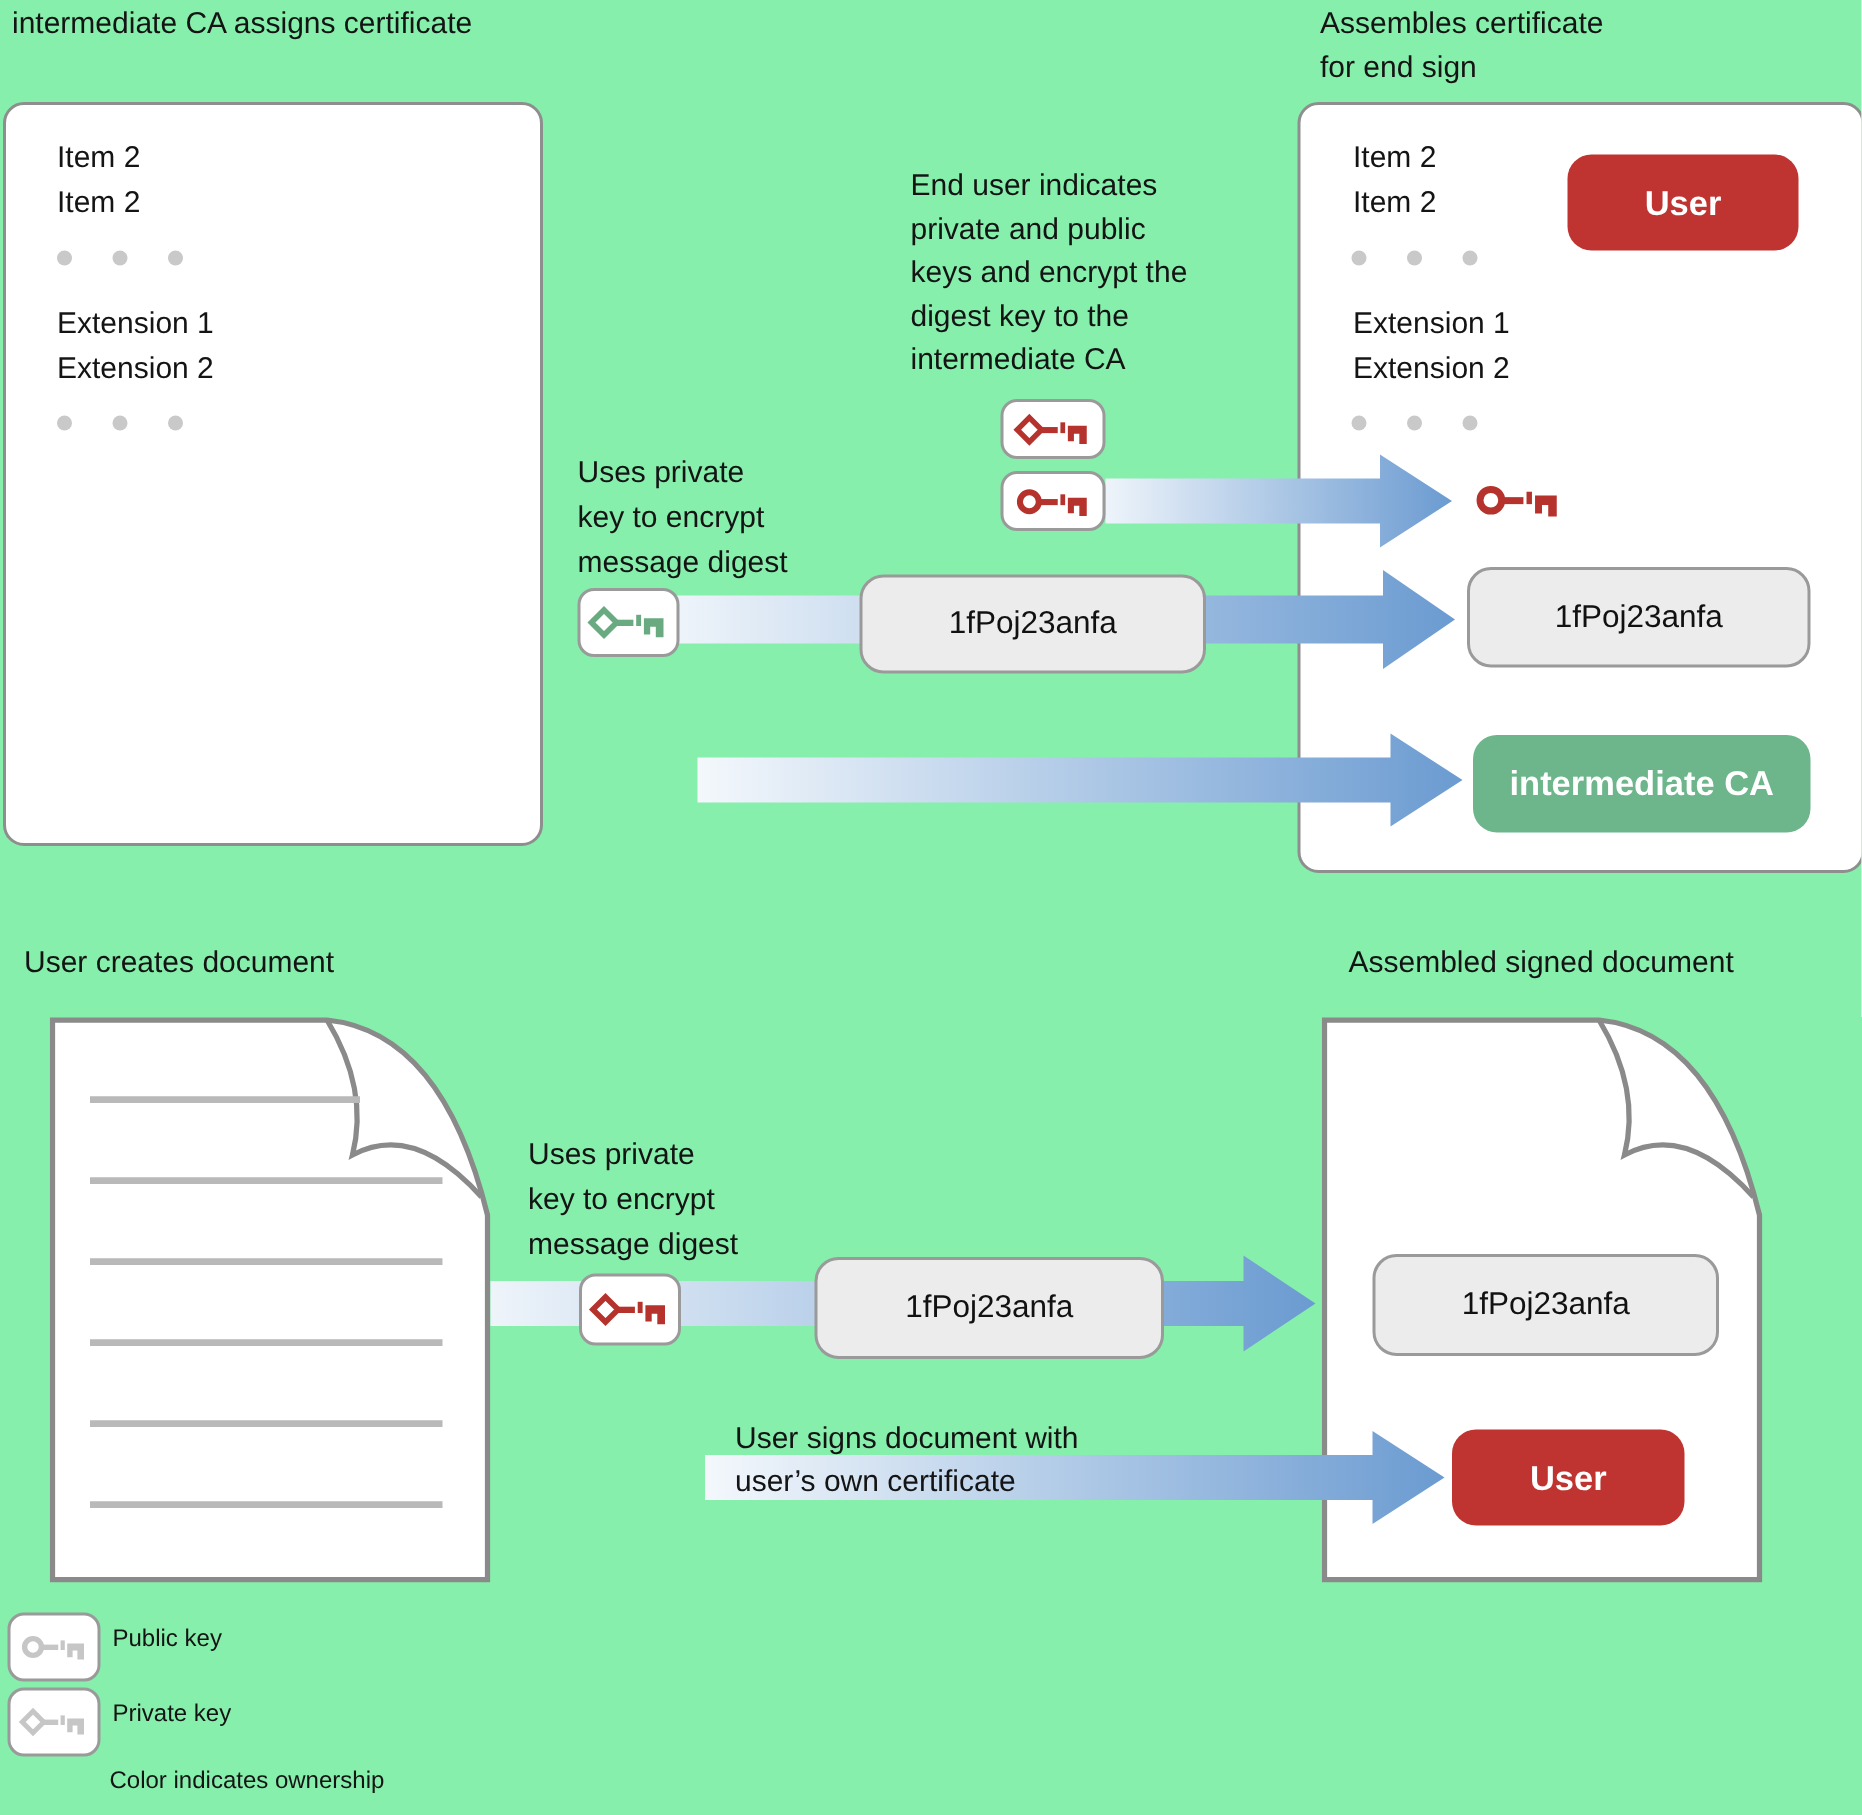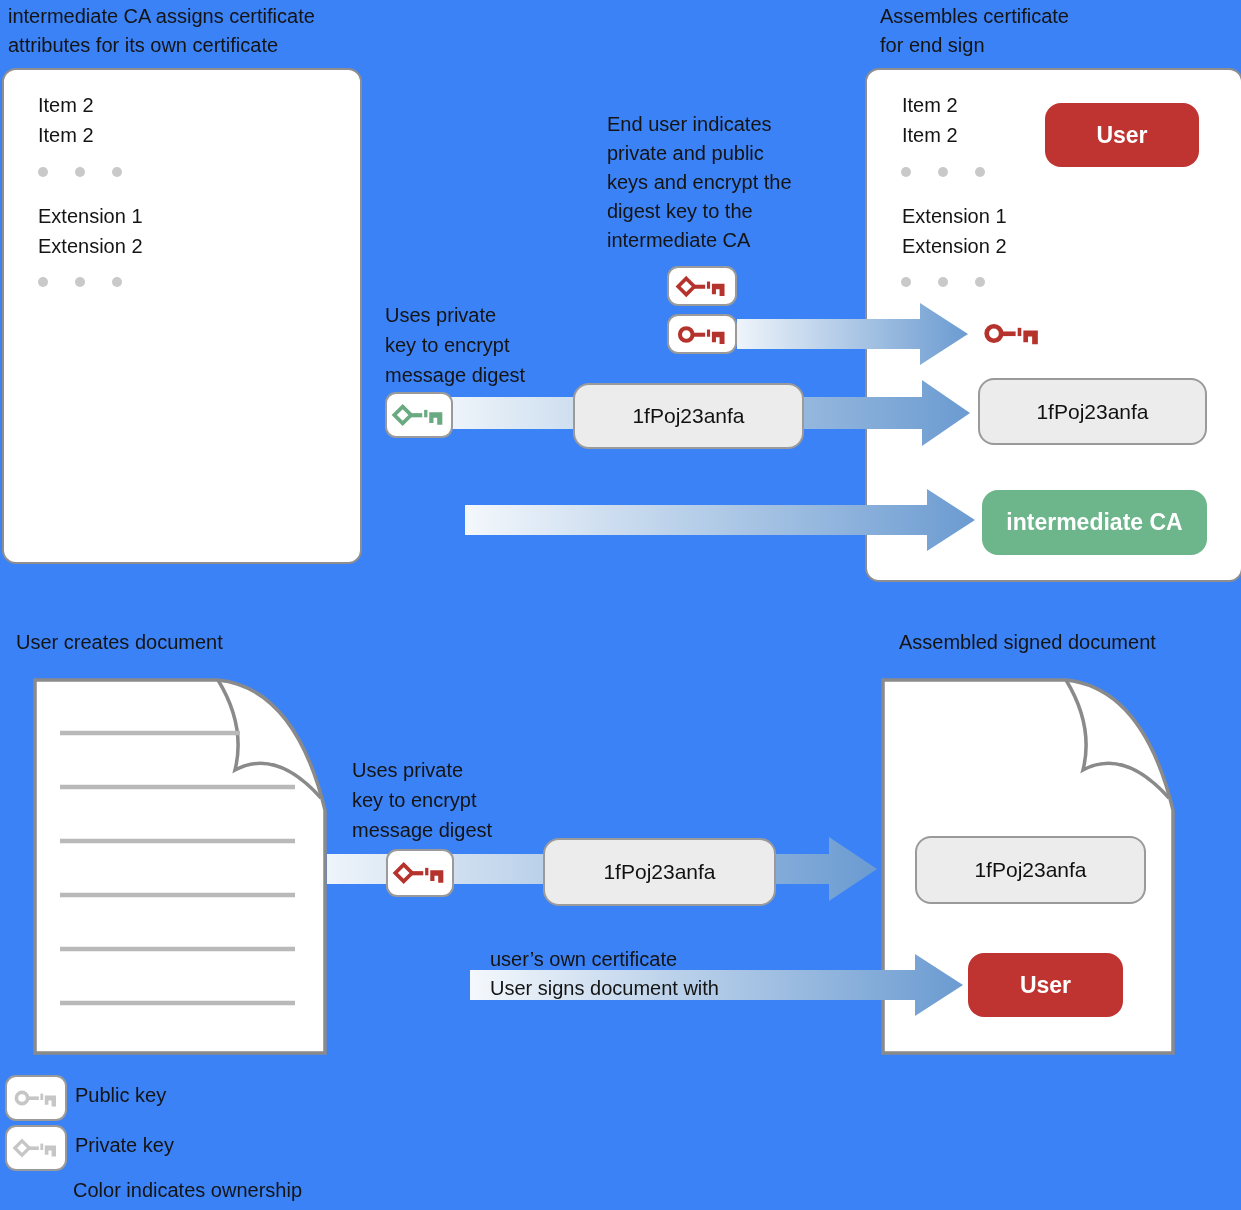--- a/index.html
+++ b/index.html
@@ -1,37 +1,37 @@
 <!DOCTYPE html>
 <html><head>
 <meta charset="utf-8">
 <style>
   html,body{margin:0;padding:0;background:#fff;}
-  .canvas{position:relative;width:1241px;height:1210px;background:#3b82f6;overflow:hidden;
+  .canvas{position:relative;width:1241px;height:1210px;background:#86efac;overflow:hidden;
           font-family:"Liberation Sans", sans-serif;color:#111;}
   .txt{position:absolute;font-size:20px;line-height:29px;color:#141414;white-space:nowrap;}
   .certbox{position:absolute;background:#fff;border:2px solid #8e8e8e;border-radius:14px;z-index:1;}
   .arrowlayer{position:absolute;left:0;top:0;z-index:2;pointer-events:none;}
   .content{z-index:3;}
   .badge{position:absolute;z-index:3;border-radius:16px;display:flex;align-items:center;justify-content:center;
          color:#fff;font-weight:bold;font-size:23px;}
   .badge.red{background:#bf3430;}
   .badge.green{background:#6db58b;}
   .digestbox{position:absolute;z-index:3;background:#ececec;border:2px solid #9a9a9a;border-radius:16px;
              display:flex;align-items:center;justify-content:center;font-size:21px;color:#111;}
   .keybox{position:absolute;z-index:3;background:#fff;border:2px solid #9a9a9a;border-radius:11px;
           display:flex;align-items:center;justify-content:center;}
   .keybox svg,.keylone svg{display:block;}
   .keylone{position:absolute;z-index:3;}
   .key-red{color:#b5332c;}
   .key-green{color:#69aa80;}
   .key-gray{color:#c6c6c6;}
   .dot{position:absolute;z-index:3;width:10px;height:10px;border-radius:50%;background:#c9c9c9;}
   .docsvg{position:absolute;z-index:1;}
-  .legendtxt{position:absolute;z-index:3;font-size:20px;color:#141414;white-space:nowrap;}
+  .legendtxt{position:absolute;z-index:3;font-size:16px;color:#141414;white-space:nowrap;}
 </style>
 </head>
 <body>
 
 <div class="canvas">
 
   <svg width="0" height="0" style="position:absolute" aria-hidden="true">
     <defs>
       <g id="key-circle">
         <circle cx="10.5" cy="15" r="7" fill="none" stroke="currentColor" stroke-width="4.5"></circle>
@@ -43,21 +43,20 @@
         <polygon points="10.5,6 19.5,15 10.5,24 1.5,15" fill="none" stroke="currentColor" stroke-width="4" stroke-linejoin="miter"></polygon>
         <rect x="19" y="13" width="12.5" height="4.5" fill="currentColor"></rect>
         <rect x="33.5" y="9.5" width="3.5" height="8" fill="currentColor"></rect>
         <path d="M39,12 L53,12 L53,25.5 L47.5,25.5 L47.5,18 L43.5,18 L43.5,23.5 L39,23.5 Z" fill="currentColor"></path>
       </g>
     </defs>
   </svg>
 
   <div class="txt" style="left:8px;top:2px;">
     <div>intermediate CA assigns certificate</div>
-    <div>attributes for its own certificate</div>
   </div>
   <div class="txt" style="left:880px;top:2px;">
     <div>Assembles certificate</div>
     <div>for end sign</div>
   </div>
 
   <div class="certbox" style="left:2px;top:68px;width:356px;height:492px;"></div>
   <div class="certbox" style="left:865px;top:68px;width:374px;height:510px;"></div>
 
   <div class="txt content" style="left:38px;top:90px;line-height:30px;">
@@ -193,22 +192,22 @@
   <div class="keybox" style="left:386px;top:849px;width:64px;height:44px;">
     <svg width="56" height="28" viewBox="0 0 56 30" class="key-red">
         <use href="#key-diamond"></use>
       </svg>
   </div>
 
   <div class="digestbox" style="left:543px;top:838px;width:229px;height:64px;">1fPoj23anfa</div>
   <div class="digestbox" style="left:915px;top:836px;width:227px;height:64px;">1fPoj23anfa</div>
 
   <div class="txt content" style="left:490px;top:945px;">
+    <div>User signs document with</div>
     <div>user’s own certificate</div>
-    <div>User signs document with</div>
   </div>
 
   <div class="badge red" style="left:968px;top:953px;width:155px;height:64px;">User</div>
 
   <div class="keybox" style="left:5px;top:1075px;width:58px;height:42px;">
     <svg width="48" height="24" viewBox="0 0 56 30" class="key-gray">
         <use href="#key-circle"></use>
       </svg>
   </div>
   <div class="legendtxt" style="left:75px;top:1084px;">Public key</div>

